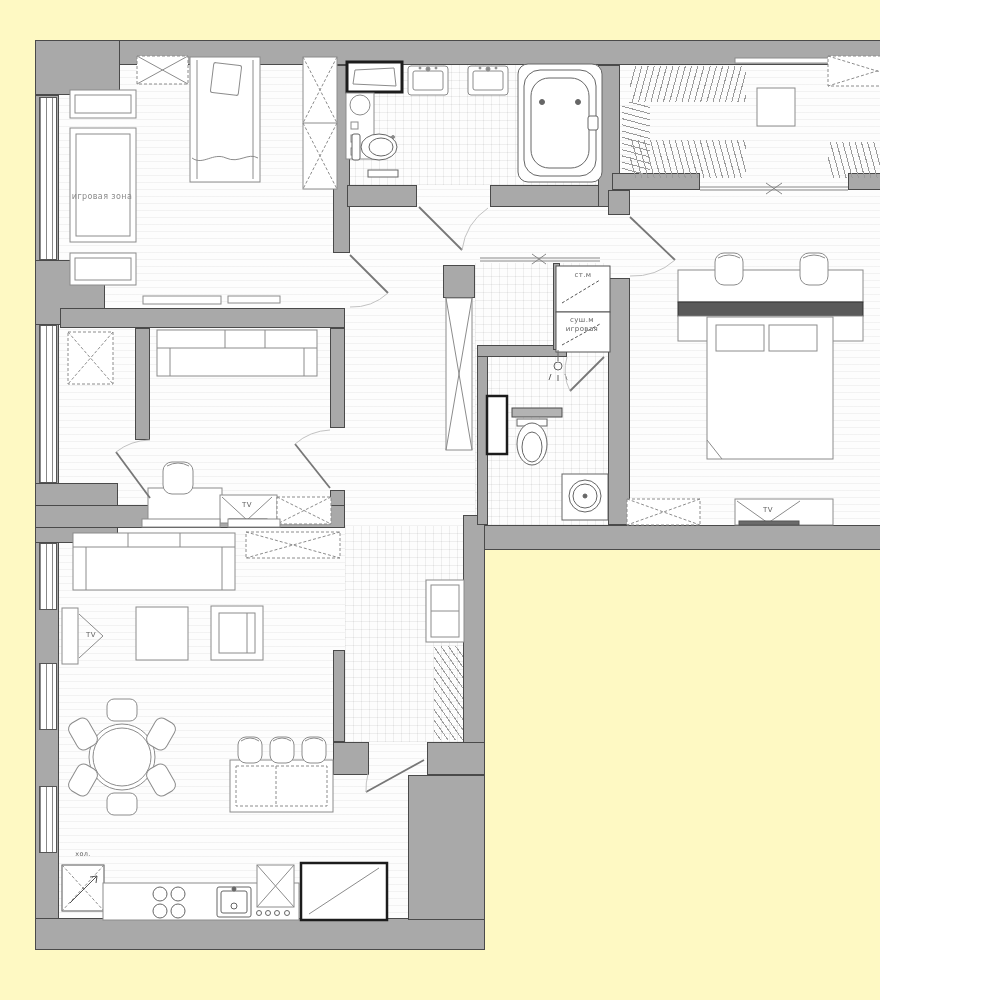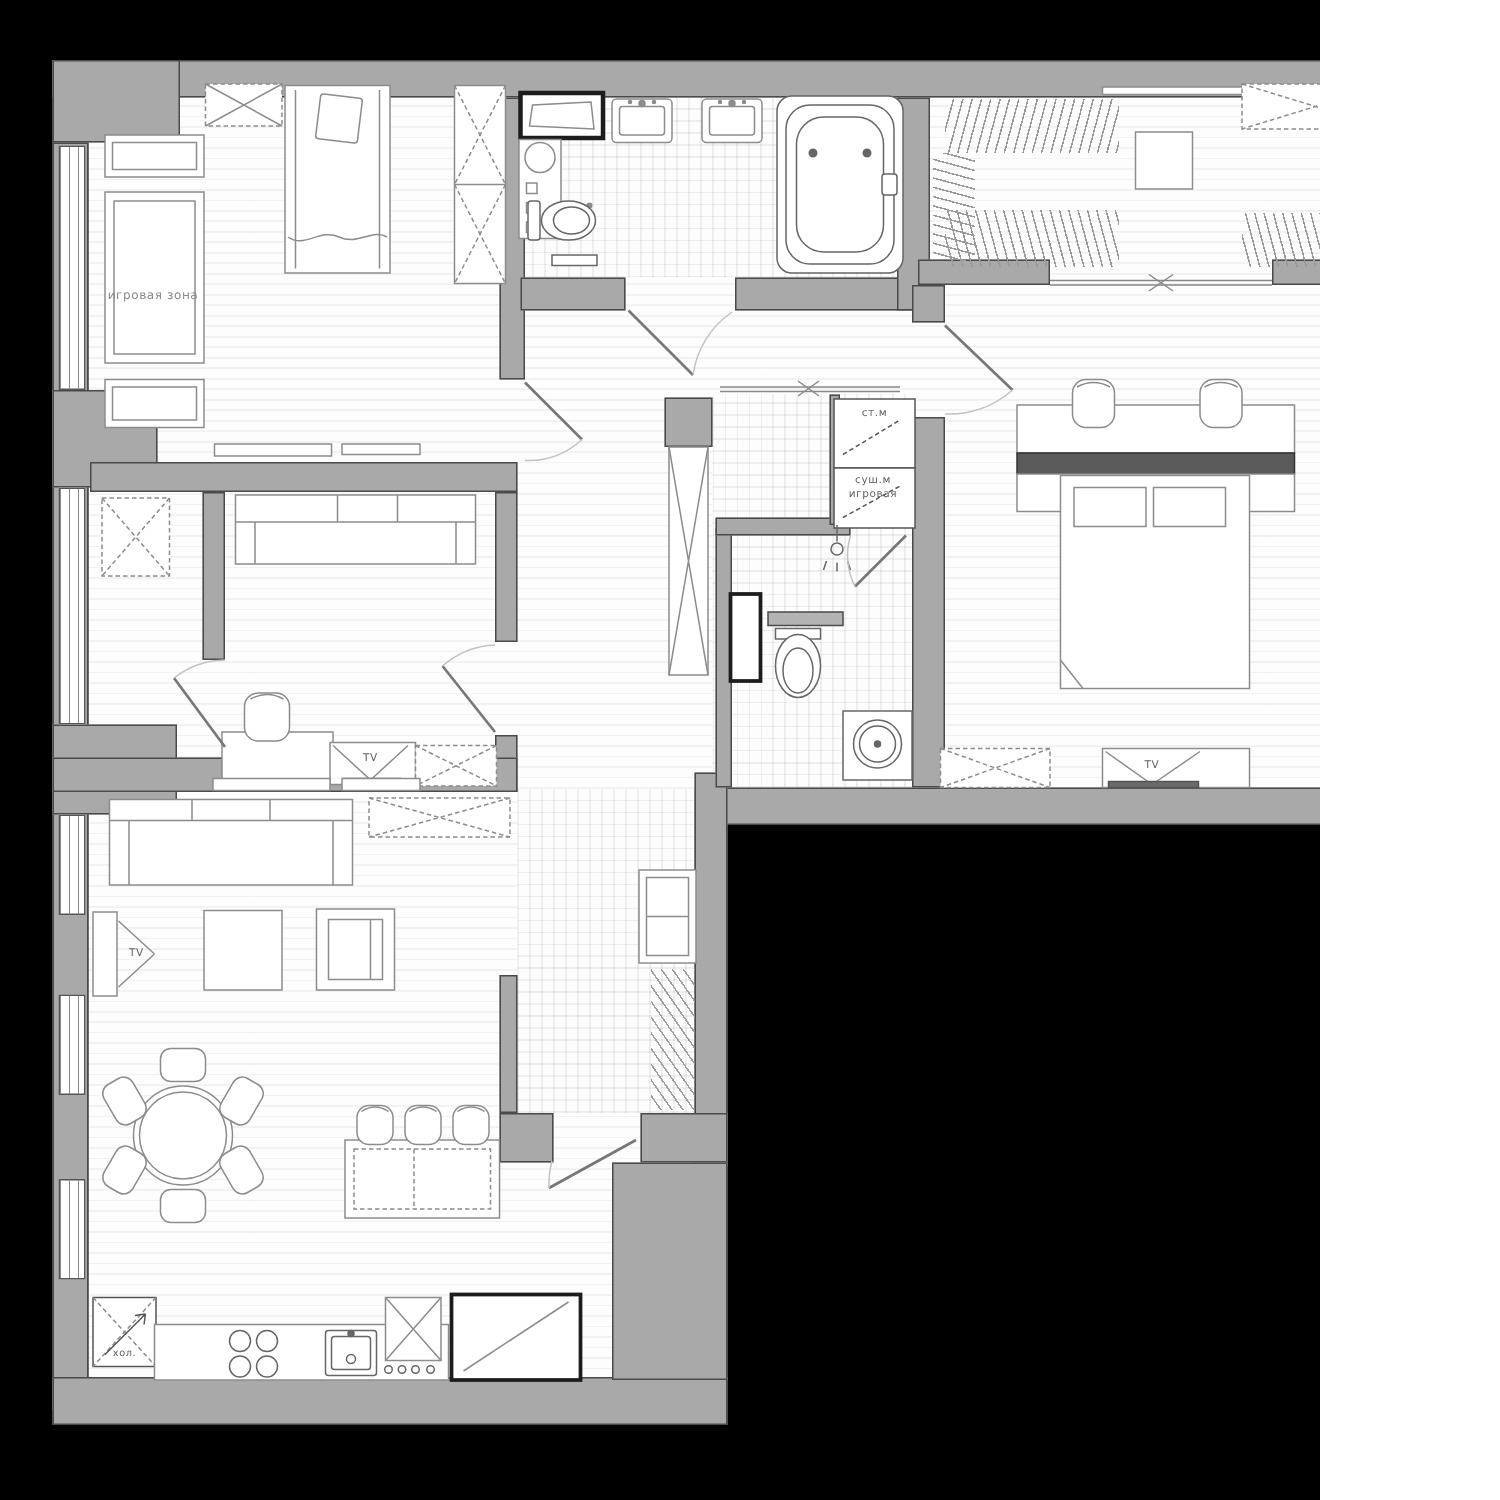--- a/index.html
+++ b/index.html
@@ -1,16 +1,16 @@
 <!DOCTYPE html>
 <html><head>
 <meta charset="utf-8">
 <style>
   html,body{margin:0;padding:0;background:#fff;}
-  .stage{position:relative;width:880px;height:1000px;background:#000000;overflow:hidden;
+  .stage{position:relative;width:880px;height:1000px;background:#fef9c3;overflow:hidden;
          font-family:"DejaVu Sans",sans-serif;}
   .abs{position:absolute;box-sizing:border-box;}
   .wall{background:#a9a9a9;border:1px solid #4a4a4a;}
   .floor{background:#fdfdfd;}
   .plank{background-image:repeating-linear-gradient(0deg,rgba(0,0,0,.045) 0 1px,transparent 1px 7px);}
   .tile{background-image:repeating-linear-gradient(0deg,rgba(0,0,0,.06) 0 1px,transparent 1px 8px),
         repeating-linear-gradient(90deg,rgba(0,0,0,.06) 0 1px,transparent 1px 8px);}
   .win{background:#fff;border:1px solid #555;
        background-image:repeating-linear-gradient(90deg,#888 0 1px,transparent 1px 6px);}
   .hatch-a{background-image:repeating-linear-gradient(105deg,transparent 0 5px,#9a9a9a 5px 6px);}
@@ -410,14 +410,14 @@
     </g>
   </svg>
 
   <div class="lbl" style="left:64px;top:192px;width:76px;">игровая зона</div>
   <div class="lbl dark" style="left:556px;top:271px;width:54px;">ст.м</div>
   <div class="lbl dark" style="left:552px;top:316px;width:60px;">суш.м
 игровая</div>
   <div class="lbl dark" style="left:744px;top:506px;width:48px;">TV</div>
   <div class="lbl dark" style="left:232px;top:501px;width:30px;">TV</div>
   <div class="lbl dark" style="left:78px;top:631px;width:26px;">TV</div>
-  <div class="lbl dark" style="left:62px;top:850px;width:42px;font-size:6.5px;margin-top:48px;">хол.</div>
+  <div class="lbl dark" style="left:62px;top:850px;width:42px;font-size:6.5px;">хол.</div>
 </div>
 
 </body></html>

